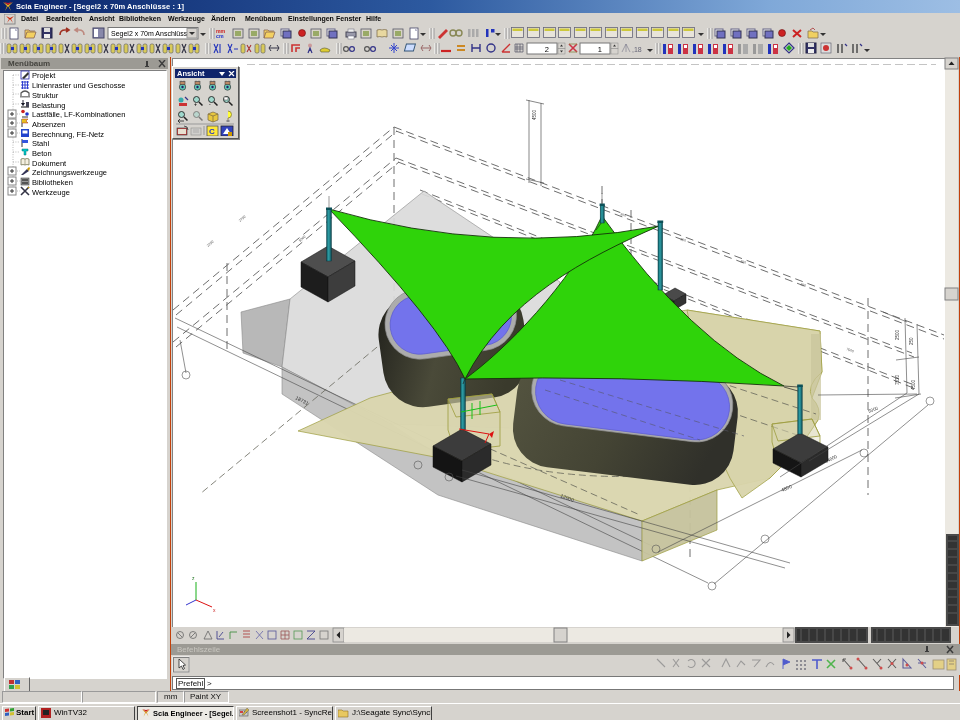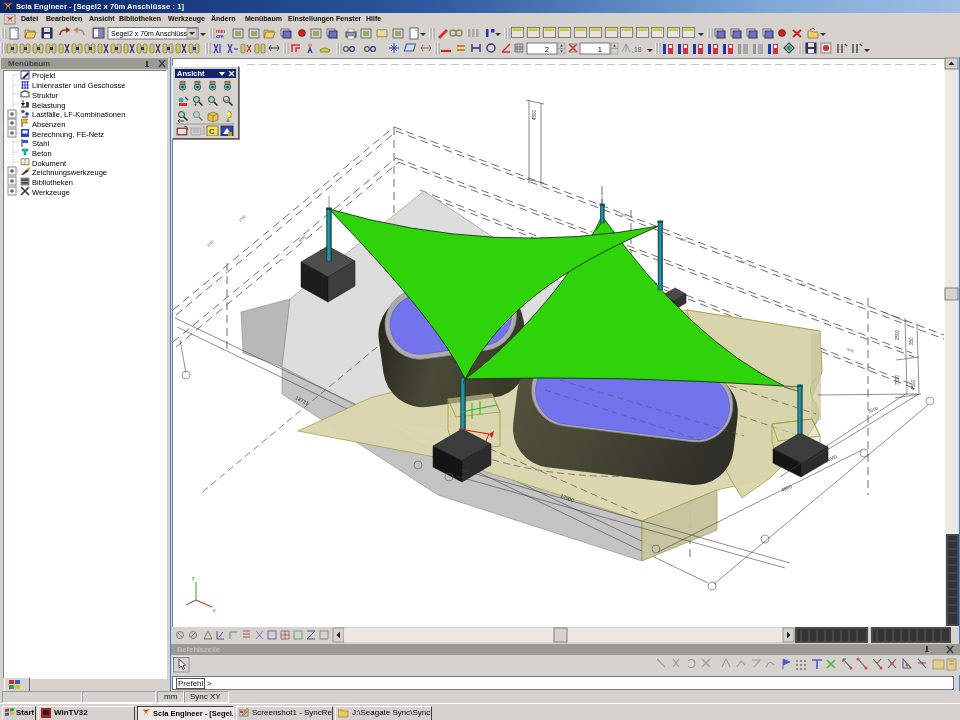--- a/index.html
+++ b/index.html
@@ -1,16 +1,16 @@
 <!DOCTYPE html>
 <html><head>
 <meta charset="utf-8">
 <style>
   html,body{margin:0;padding:0;}
-  #screen{position:relative;width:960px;height:720px;background:#3b82f6;
+  #screen{position:relative;width:960px;height:720px;background:#c2410c;
     font-family:"Liberation Sans",sans-serif;overflow:hidden;}
   .abs{position:absolute;}
   #titlebar{left:0;top:0;width:960px;height:13px;
     background:linear-gradient(to right,#0A246A 0%,#2D5AA0 45%,#7FA8D8 80%,#9DBEE4 100%);}
   #titletxt{left:16px;top:2px;color:#fff;font-size:7.5px;font-weight:bold;letter-spacing:0.1px;}
   #menubar{left:0;top:13px;width:960px;height:13px;background:#D6D3CE;font-size:7px;font-weight:bold;color:#0a0a0a;}
   .mi{position:absolute;top:2px;}
   #tb1{left:0;top:26px;width:960px;height:15px;background:#D6D3CE;}
   #tb2{left:0;top:41px;width:960px;height:16px;background:#D6D3CE;}
   
@@ -902,40 +902,40 @@
       </div>
   </div>
 
   <div id="statusbar" class="abs">
     <div class="scell" style="left:2px;width:78px"></div>
     <div class="scell" style="left:82px;width:72px"></div>
     <div class="scell" style="left:157px;width:25px">
         <span style="position:absolute;left:6px;top:0px">mm</span>
       </div>
     <div class="scell" style="left:184px;width:43px">
-        <span style="position:absolute;left:5px;top:0px">Sync XY</span>
+        <span style="position:absolute;left:5px;top:0px">Paint XY</span>
       </div>
   </div>
 
   <div id="taskbar" class="abs">
     <div class="tbtn" style="left:2px;width:32px">
       <svg style="position:absolute;left:2px;top:1px" width="10" height="10" viewBox="0 0 10 10">
         <rect x="0" y="1" width="4" height="3" fill="#d03030" transform="skewY(-6)"></rect>
         <rect x="5" y="1" width="4" height="3" fill="#30a030" transform="skewY(-6)"></rect>
         <rect x="0" y="5" width="4" height="3" fill="#3060c0" transform="skewY(-6)"></rect>
         <rect x="5" y="5" width="4" height="3" fill="#d0c030" transform="skewY(-6)"></rect>
       </svg>
       <span style="position:absolute;left:13px;top:1px">Start</span>
       </div>
     <div class="tbtn" style="left:38px;width:95px">
       <svg style="position:absolute;left:2px;top:1px" width="10" height="10">
           <rect x="0" y="0" width="10" height="10" fill="#b02020"></rect>
           <rect x="2" y="2" width="6" height="5" fill="#222"></rect>
         </svg>
-      <span style="position:absolute;left:15px;top:1px;font-weight:bold">WinTV32</span>
+      <span style="position:absolute;left:15px;top:1px;font-weight:normal">WinTV32</span>
       </div>
     <div class="tbtn" style="left:137px;width:95px;background:#ECEAE4;border-color:#404040 #fff #fff #404040">
       <svg style="position:absolute;left:3px;top:1px" width="10" height="10" viewBox="0 0 12 11">
         <path d="M1 1 L5 5 L3 10 L6 5 L9 10 L7 5 L11 1 L6 4 Z" fill="#d89010"></path>
         <path d="M2 1 L6 4 L10 1 L6 2 Z" fill="#cc2222"></path>
         </svg>
       <span style="position:absolute;left:15px;top:1.5px;font-size:7.5px">Scia Engineer - [Segel...</span>
       </div>
     <div class="tbtn" style="left:236px;width:95px;font-weight:normal">
       <svg style="position:absolute;left:2px;top:1px" width="10" height="10">

